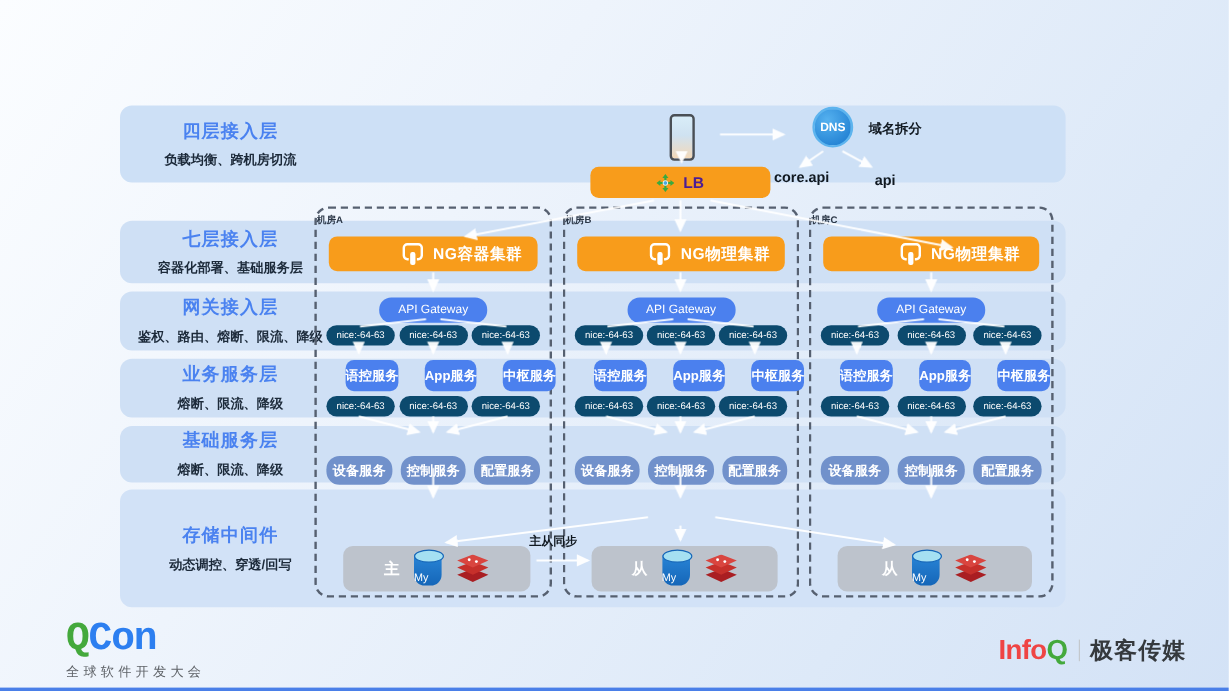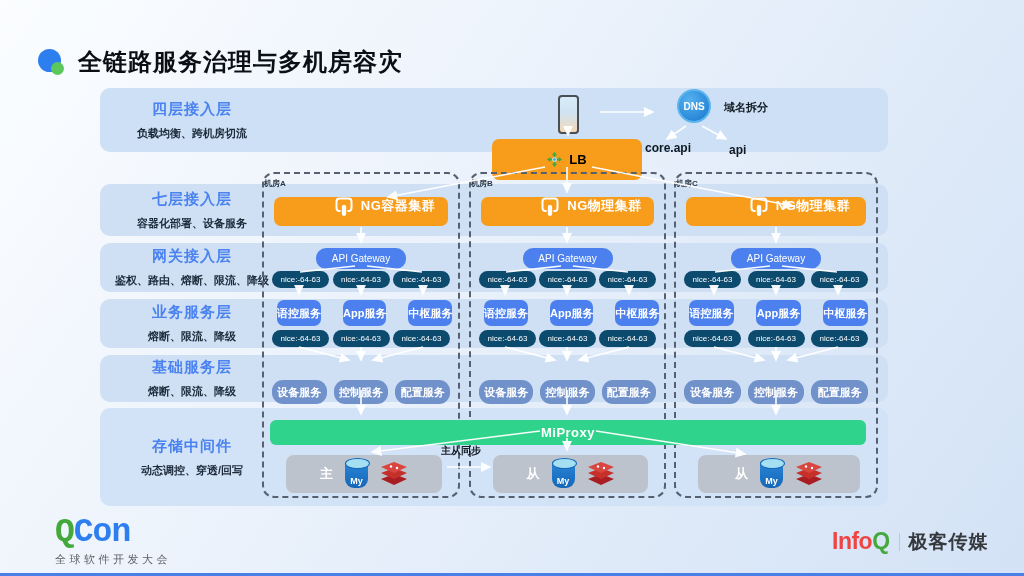--- a/index.html
+++ b/index.html
@@ -32,59 +32,59 @@
 
   
   .phone { position:absolute; left:558px; top:95px; width:21px; height:39px; border:2px solid #4a4f55; border-radius:4px;
     background:linear-gradient(180deg,#d9edf8 0%,#cfe2f1 45%,#f4d9b8 100%); }
   .dns-circle { position:absolute; left:677px; top:89px; width:34px; height:34px; border-radius:50%;
     background:radial-gradient(circle at 35% 30%,#55b1ef,#1777cd); border:2px solid #5db4ee;
     display:flex; align-items:center; justify-content:center; color:#fff; font-size:10px; font-weight:bold; }
   .domain-split { position:absolute; left:724px; top:100px; font-size:11px; font-weight:700; color:#101820; }
   .core-api { position:absolute; left:645px; top:141px; font-size:12px; font-weight:700; color:#101820; }
   .api { position:absolute; left:729px; top:143px; font-size:12px; font-weight:700; color:#101820; }
-  .lb-bar { position:absolute; left:492px; top:139px; width:150px; height:41px; background:#F89C1B; border-radius:7px;
-    display:flex; align-items:center; justify-content:center; gap:7px; color:#000000; font-size:13px; font-weight:700; }
+  .lb-bar { position:absolute; left:492px; top:139px; width:150px; height:26px; background:#F89C1B; border-radius:7px;
+    display:flex; align-items:center; justify-content:center; gap:7px; color:#4c1d95; font-size:13px; font-weight:700; }
 
   
   .dc { position:absolute; top:172px; height:326px; border:2px dashed #566070; border-radius:12px; }
   #dc-0 { left:262px; width:198px; }
   #dc-1 { left:469px; width:197px; }
   #dc-2 { left:674px; width:204px; }
   .dc-label { position:absolute; top:4px; left:0; right:0; text-align:left; font-size:8px; font-weight:700; color:#2c3848; }
   .ng-bar { position:absolute; top:23px; left:10px; right:10px; height:29px; background:#F89C1B; border-radius:7px;
-    display:flex; align-items:flex-start; justify-content:center; gap:8px; color:#fff; font-size:13px; font-weight:700; letter-spacing:0.5px;padding-left:48px; }
+    display:flex; align-items:center; justify-content:center; gap:8px; color:#fff; font-size:13px; font-weight:700; letter-spacing:0.5px;padding-left:48px; }
   .gw { position:absolute; top:74px; left:50%; transform:translateX(-50%); width:90px; height:21px; background:#4B80EE;
     border-radius:10px; display:flex; align-items:center; justify-content:center; color:#fff; font-size:10px; }
   .pill-row { position:absolute; left:8px; right:8px; display:flex; justify-content:space-between; }
   .pill-row.r1 { top:97px; }
   .pill-row.r2 { top:156px; }
   .pill { width:57px; height:17px; background:#0c4a6e; border-radius:9px; color:#fff; font-size:8px;
     display:flex; align-items:center; justify-content:center; white-space:nowrap; }
-  .svc-row { position:absolute; top:126px; left:13px; right:8px; display:flex; gap:22px; }
+  .svc-row { position:absolute; top:126px; left:24px; right:8px; display:flex; gap:22px; }
   .svc { flex:1; height:26px; background:#4B80EE; border-radius:7px; color:#fff; font-size:11px; font-weight:700;
     display:flex; align-items:center; justify-content:center; white-space:nowrap; }
   .base-row { position:absolute; top:192px; left:8px; right:8px; display:flex; gap:7px; }
   .base { flex:1; height:24px; background:#7191CB; border-radius:11px; color:#fff; font-size:11px; font-weight:700;
     display:flex; align-items:center; justify-content:center; white-space:nowrap;margin-top:14px; }
   .db-box { position:absolute; top:281px; left:22px; right:16px; height:38px; background:#BDC3CC; border-radius:8px;
     display:flex; align-items:center; justify-content:center; gap:12px; }
   .db-role { color:#fff; font-size:13px; font-weight:700; }
 
   
   .miproxy { position:absolute; left:270px; top:420px; width:596px; height:25px; background:#2FD38B; border-radius:6px;
     display:flex; align-items:center; justify-content:center; color:#fff; font-size:13px; font-weight:700; letter-spacing:0.5px; }
   .sync-label { position:absolute; left:441px; top:444px; font-size:10px; font-weight:700; color:#101820; }
 
   
   .mysql-icon { position:relative; width:23px; height:27px; background:linear-gradient(180deg,#2a86d8,#1566b8);
     border-radius:3px 3px 9px 9px; }
   .mysql-icon::before { content:""; position:absolute; top:-3px; left:0; width:23px; height:9px; border-radius:50%;
     background:#a5e0f2; border:1px solid #1566b8; }
-  .mysql-icon span { position:absolute; bottom:2px; left:0; width:100%; text-align:center; color:#fff; font-size:9px; font-weight:bold; }
+  .mysql-icon span { position:absolute; bottom:2px; left:0; width:100%; color:#fff; font-size:9px; font-weight:normal; }
 
   
   svg.arrows { position:absolute; left:0; top:0; pointer-events:none; z-index:6; }
 
   
   .qcon { position:absolute; left:55px; top:514px; }
   .qcon-word { font-size:33px; font-weight:bold; letter-spacing:-1px;font-family:Liberation Mono, monospace; }
   .qcon-q { color:#44A93C; } .qcon-con { color:#2D7FF0; }
   .qcon-sub { margin-top:1px; font-size:11px; color:#5f6368; letter-spacing:3.5px; }
   .infoq { position:absolute; left:832px; top:528px; display:flex; align-items:center; gap:9px; }
@@ -92,38 +92,31 @@
   .infoq-info { color:#ef4444; } .infoq-qq { color:#44A93C; }
   .infoq-div { width:1px; height:18px; background:#c3c8cd; }
   .infoq-media { font-size:19px; font-weight:700; color:#35393d; letter-spacing:1px; }
   .bottom-line { position:absolute; left:0; bottom:0; width:1024px; height:3px; background:#4a7fe8; }
 </style>
 </head>
 <body>
 
 <div class="stage">
 
-  <div class="title-wrap">
-    <div class="dot-icon">
-      <div class="big"></div>
-        <div class="small"></div>
-    </div>
-    <div class="page-title">全链路服务治理与多机房容灾</div>
-  </div>
 
   <div class="band" id="band-0">
     <div class="band-label">
       <div class="band-title">四层接入层</div>
       <div class="band-desc">负载均衡、跨机房切流</div>
     </div>
   </div>
   <div class="band" id="band-1">
     <div class="band-label">
       <div class="band-title">七层接入层</div>
-      <div class="band-desc">容器化部署、设备服务</div>
+      <div class="band-desc">容器化部署、基础服务层</div>
     </div>
   </div>
   <div class="band" id="band-2">
     <div class="band-label">
       <div class="band-title">网关接入层</div>
       <div class="band-desc">鉴权、路由、熔断、限流、降级</div>
     </div>
   </div>
   <div class="band" id="band-3">
     <div class="band-label">
@@ -287,21 +280,20 @@
       <svg width="28" height="24" viewBox="0 0 28 24">
         <path d="M14 12 L27 17 L14 23 L1 17 Z" fill="#a91e22"></path>
         <path d="M14 6 L27 11 L14 17 L1 11 Z" fill="#c6302b"></path>
         <path d="M14 0 L27 5 L14 11 L1 5 Z" fill="#d9453f"></path>
         <circle cx="11" cy="4.5" r="1.2" fill="#fff"></circle>
           <circle cx="17" cy="6" r="1.2" fill="#fff"></circle>
       </svg>
     </div>
   </div>
 
-  <div class="miproxy">MiProxy</div>
   <div class="sync-label">主从同步</div>
 
   <svg class="arrows" width="1024" height="576" viewBox="0 0 1024 576">
     <defs>
       <marker id="ah" markerWidth="8" markerHeight="8" refX="5.5" refY="3" orient="auto">
         <path d="M0 0 L6.5 3 L0 6 z" fill="#ffffff"></path>
       </marker>
     </defs>
     <g stroke="#ffffff" stroke-width="1.7" fill="none" opacity="0.95">
 

